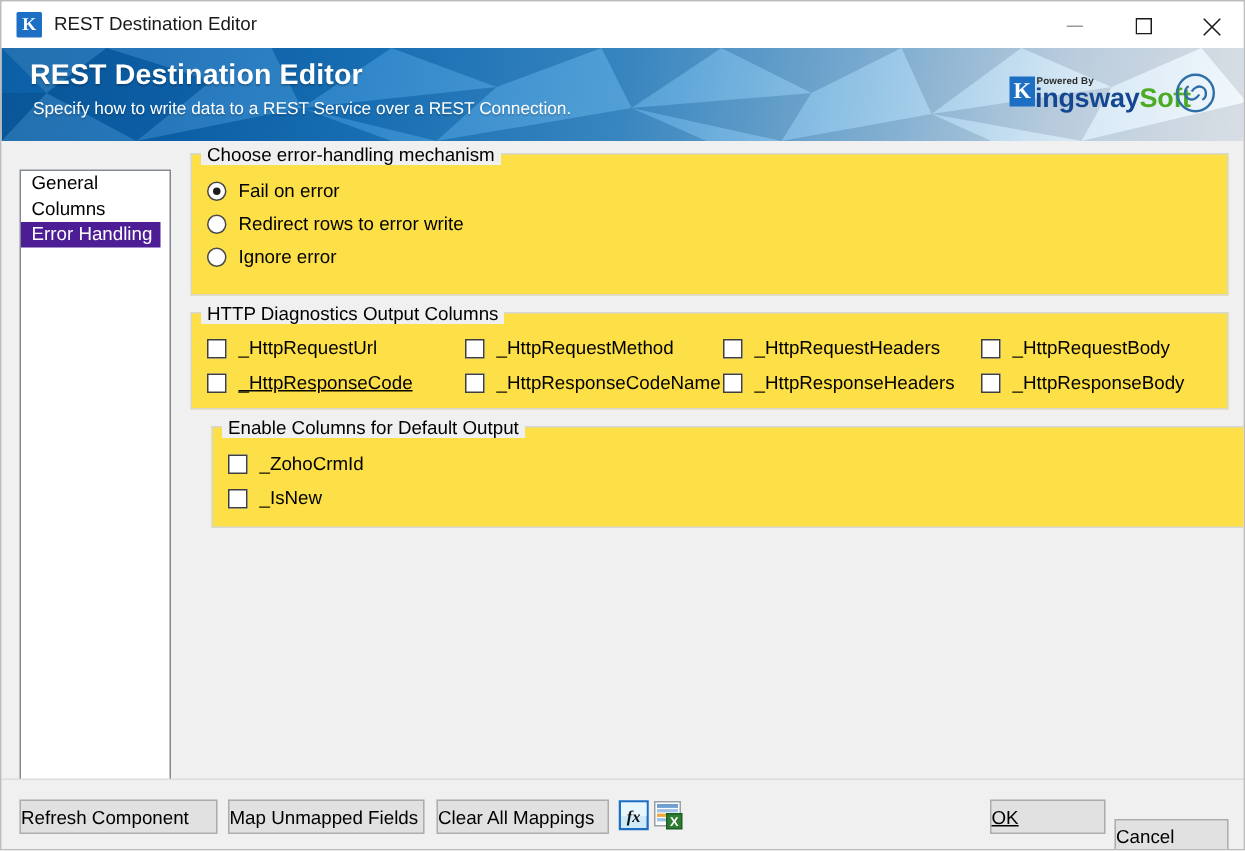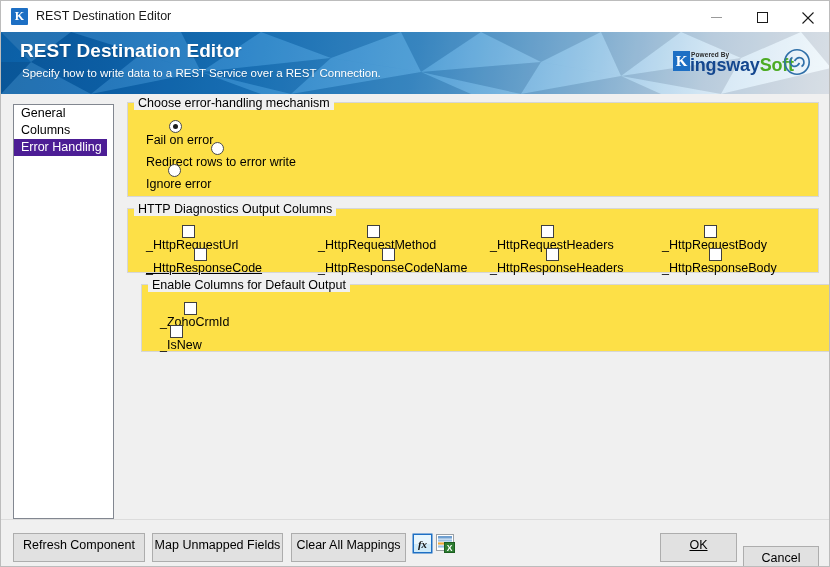--- a/index.html
+++ b/index.html
@@ -142,21 +142,21 @@
 
   
   .content {
     position: absolute;
     left: 0; top: 93px;
     width: 828px; height: 425px;
     background: #f0f0f0;
   }
   .nav-list {
     position: absolute;
-    left: 12px; top: 10px;
+    left: 12px; top: 19px;
     width: 101px; height: 415px;
     background: #ffffff;
     border: 1px solid #828790;
     box-sizing: border-box;
     overflow: hidden;
   }
   .nav-item {
     height: 17px;
     line-height: 17px;
     padding-left: 7px;
@@ -194,21 +194,20 @@
   #gb-http    { left: 126px; top: 114px; width: 692px; height: 65px; }
   #gb-default { left: 140px; top: 190px; width: 692px; height: 68px; }
 
   
   .opt-row {
     position: absolute;
     display: flex;
     align-items: center;
     white-space: nowrap;
     cursor: default;
-    flex-direction: column;
   }
   .radio {
     width: 13px; height: 13px;
     border-radius: 50%;
     border: 1px solid #4a4a4a;
     background: #ffffff;
     box-sizing: border-box;
     position: relative;
     flex: 0 0 auto;
   }
@@ -247,23 +246,23 @@
     background: #f0f0f0;
   }
   .btn {
     position: absolute;
     background: #e1e1e1;
     border: 1px solid #adadad;
     box-sizing: border-box;
     font-family: "Liberation Sans", sans-serif;
     font-size: 12.5px;
     color: #000000;
-    text-align: center;
+    text-align: left;
     line-height: 23px;
-    height: 29px;
+    height: 23px;
     cursor: default;
     white-space: nowrap;
   }
   #btn-refresh   { left: 12px;  top: 13px; width: 132px; }
   #btn-map       { left: 151px; top: 13px; width: 131px; }
   #btn-clear     { left: 290px; top: 13px; width: 115px; }
   #btn-ok        { left: 659px; top: 13px; width: 77px; text-decoration: underline; }
   #btn-cancel    { left: 742px; top: 26px; width: 76px; }
 
   .icon-btn {

